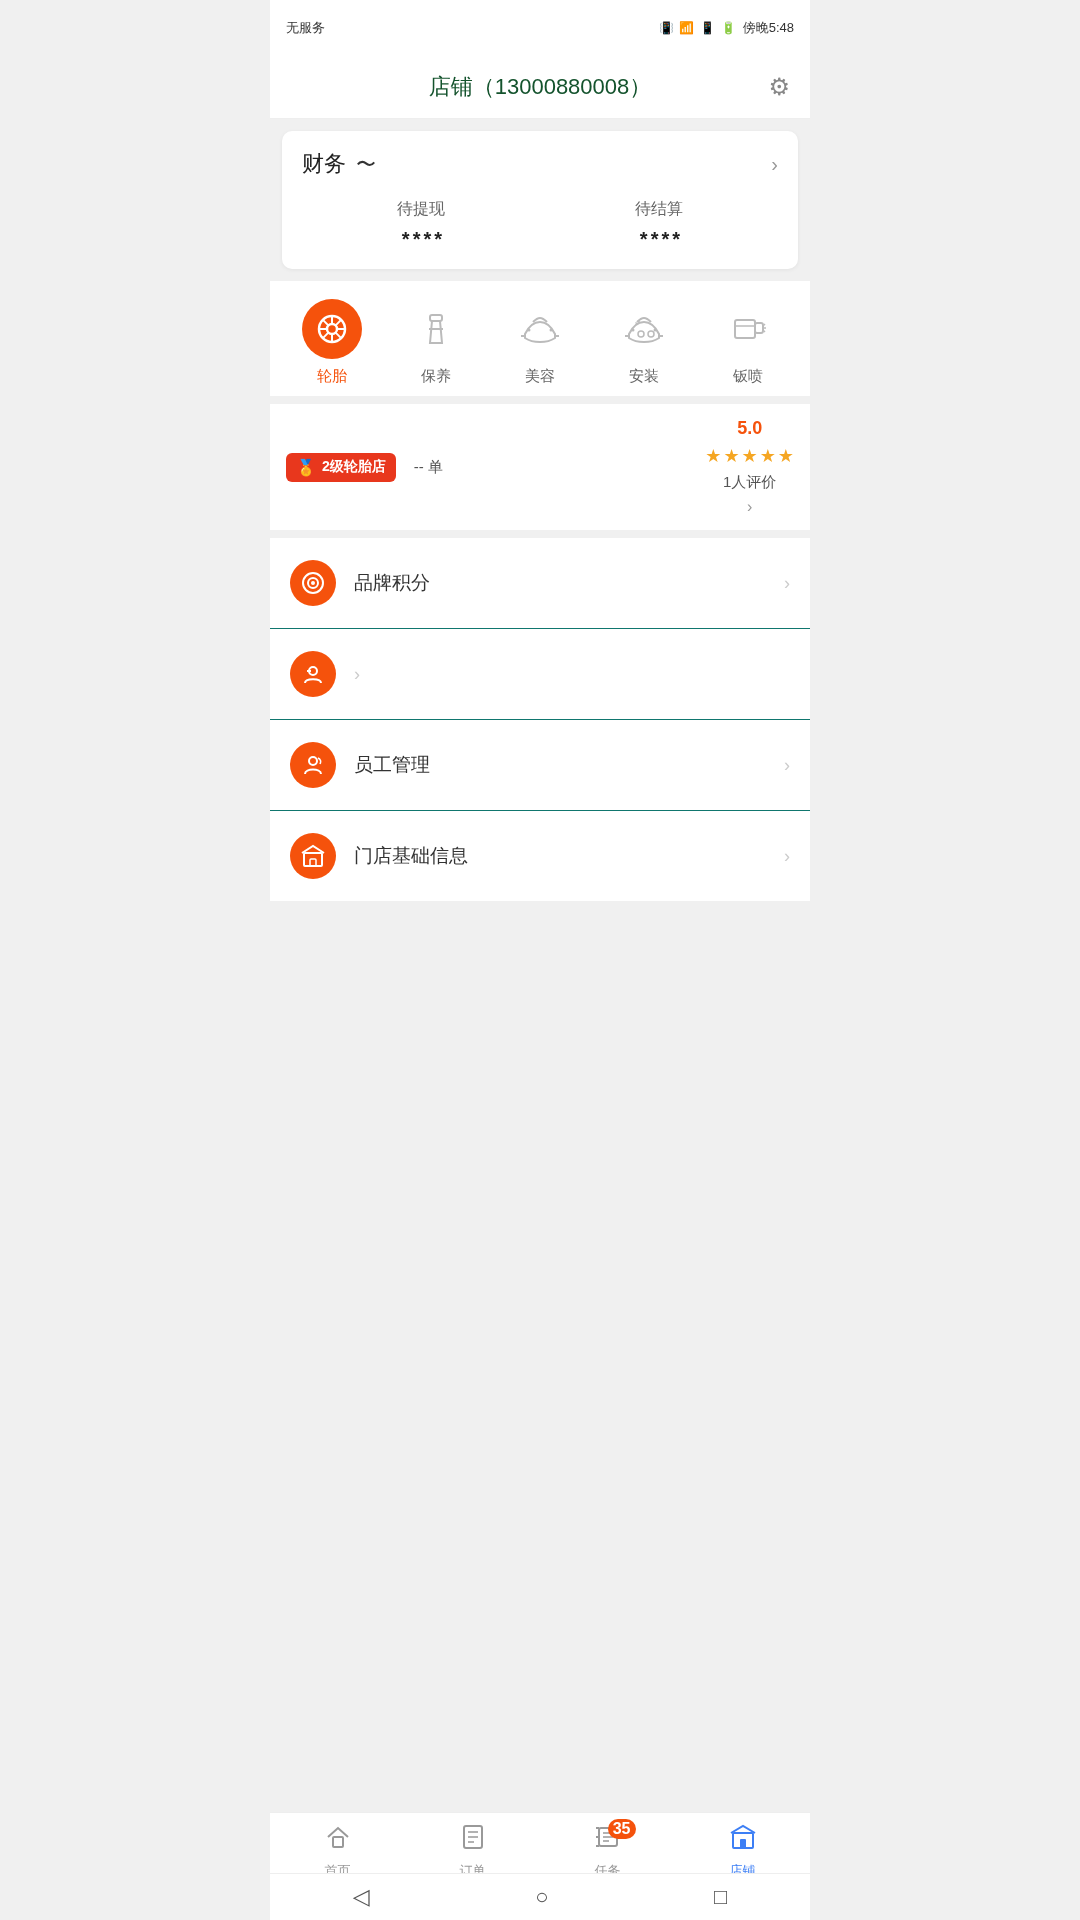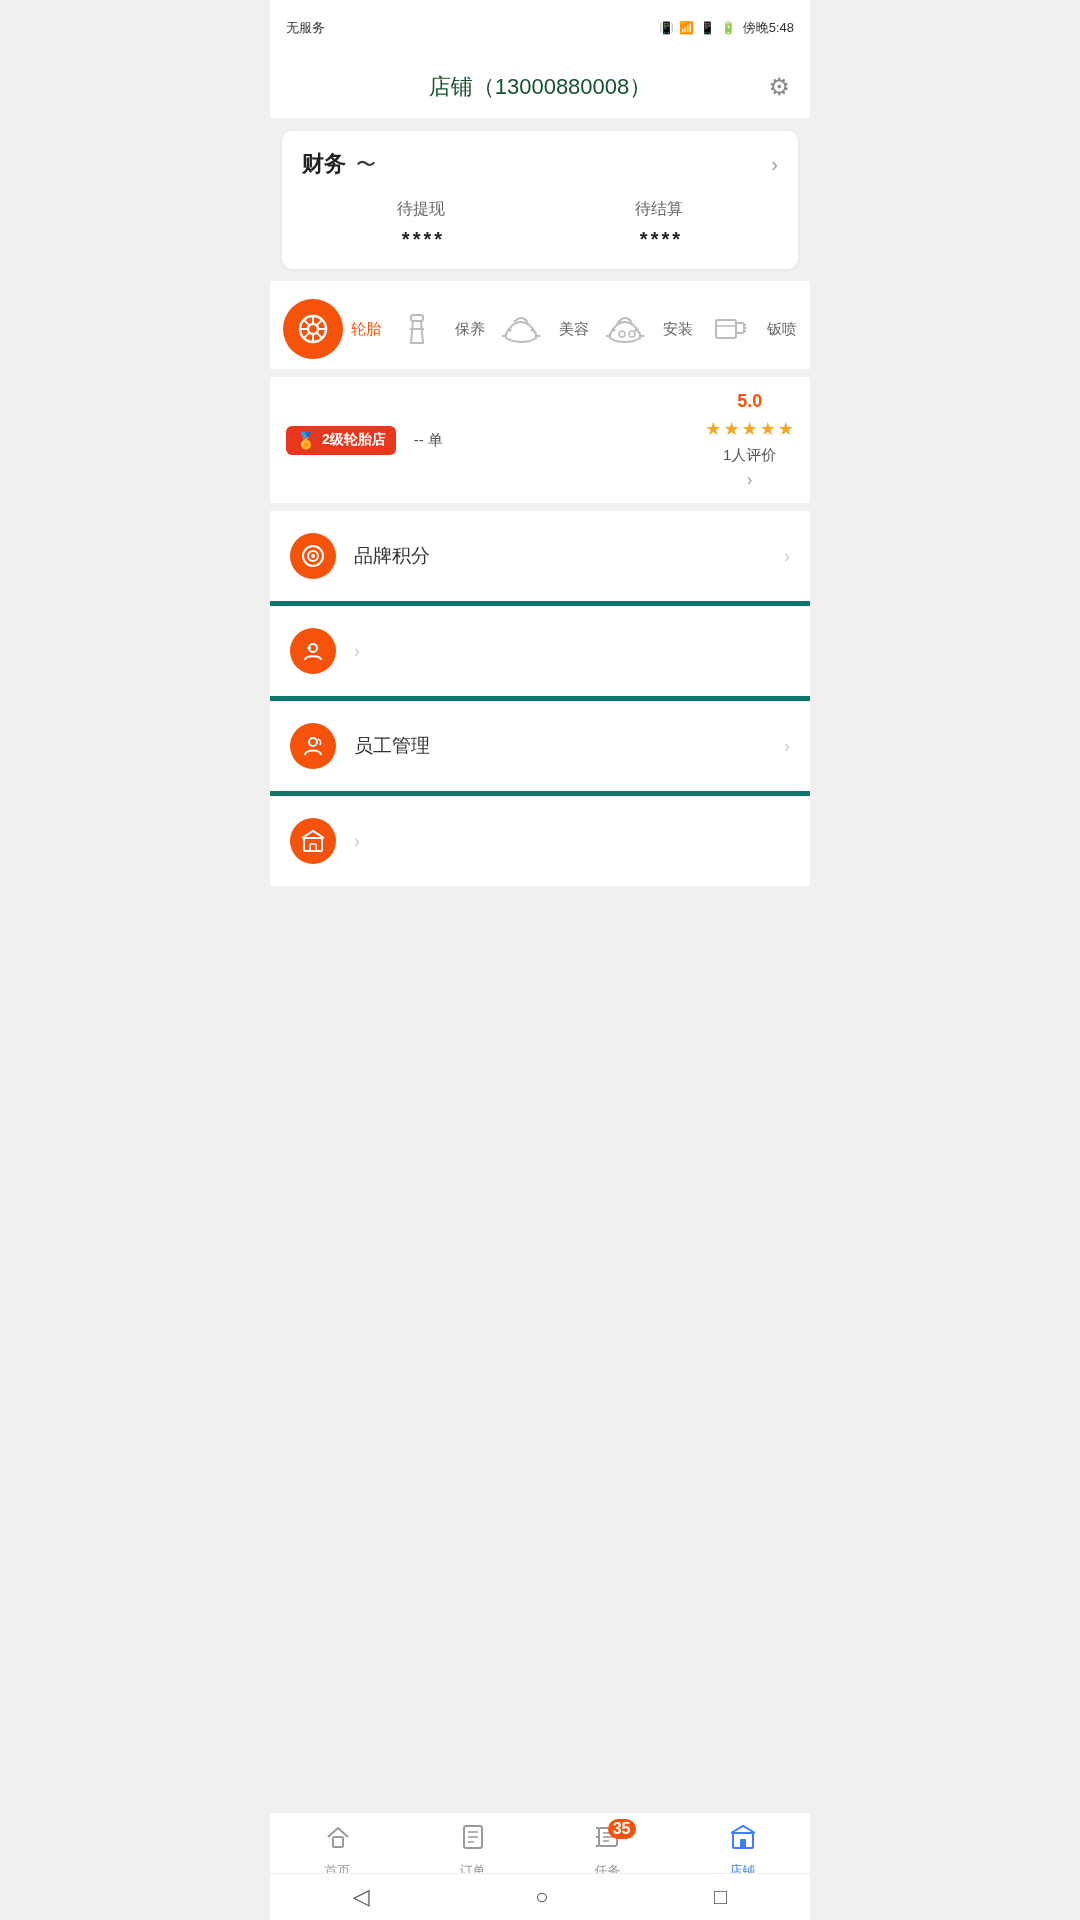--- a/index.html
+++ b/index.html
@@ -69,21 +69,21 @@
       align-items: center;
       justify-content: space-between;
     }
     .finance-title-wrap {
       display: flex;
       align-items: center;
       gap: 10px;
     }
     .finance-title {
       font-size: 22px;
-      font-weight: bold;
+      font-weight: normal;
       color: #222;
     }
     .eye-icon {
       font-size: 20px;
       color: #333;
       cursor: pointer;
     }
     .chevron-right-icon {
       font-size: 20px;
       color: #999;
@@ -112,21 +112,21 @@
     .service-row {
       background: #fff;
       display: flex;
       justify-content: space-around;
       align-items: center;
       padding: 18px 10px 10px 10px;
       margin-bottom: 8px;
     }
     .service-item {
       display: flex;
-      flex-direction: row;
+      flex-direction: column;
       align-items: center;
       gap: 8px;
       cursor: pointer;
       min-width: 80px;
     }
     .service-icon-wrap {
       width: 60px;
       height: 60px;
       border-radius: 50%;
       display: flex;
@@ -199,21 +199,21 @@
 
     
     .menu-list {
       background: #fff;
       margin-bottom: 8px;
     }
     .menu-item {
       display: flex;
       align-items: center;
       padding: 22px 20px;
-      border-bottom: 5px solid #0f766e;
+      border-bottom: 1px solid #0f766e;
       cursor: pointer;
     }
     .menu-item:last-child { border-bottom: none; }
     .menu-icon-circle {
       width: 46px;
       height: 46px;
       border-radius: 50%;
       background: #f5520c;
       display: flex;
       align-items: center;
@@ -463,20 +463,21 @@
   </div>
 
   <div class="menu-item">
     <div class="menu-icon-circle">
       <svg width="26" height="26" viewBox="0 0 26 26" fill="none">
         <rect x="4" y="10" width="18" height="13" rx="1" stroke="white" stroke-width="2" fill="none"></rect>
         <path d="M2 10 L13 3 L24 10" stroke="white" stroke-width="2" fill="none"></path>
         <rect x="10" y="16" width="6" height="7" rx="1" stroke="white" stroke-width="1.5" fill="none"></rect>
       </svg>
     </div>
+    <span class="menu-label">门店基础信息</span>
     <span class="menu-chevron">›</span>
   </div>
 </div>
 
 <div class="spacer-bottom"></div>
 
 <div class="bottom-nav">
 
   <div class="nav-item">
     <span class="nav-icon">

